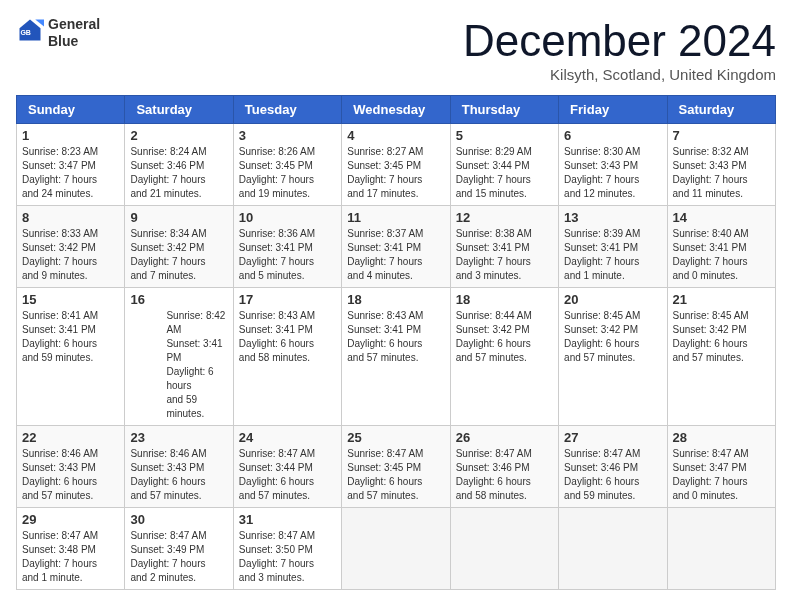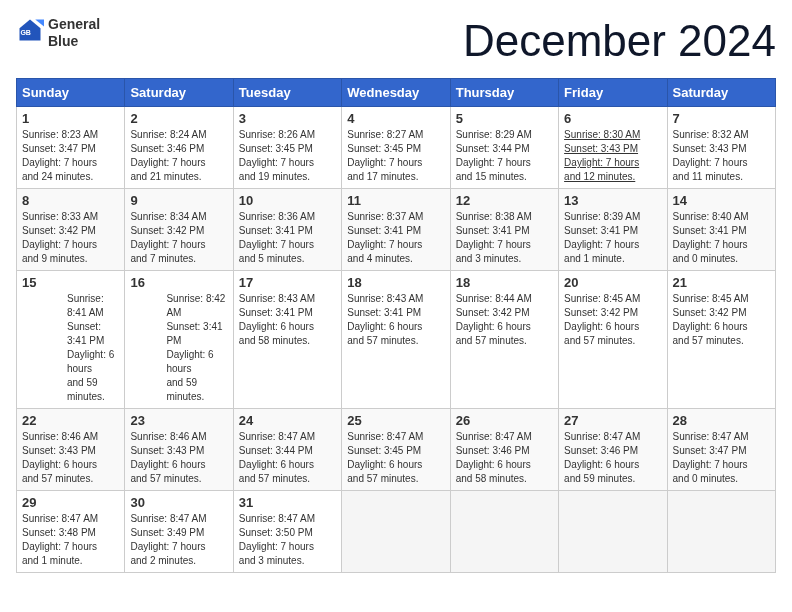--- a/index.html
+++ b/index.html
@@ -46,21 +46,21 @@
     }
     table {
       width: 100%;
       border-collapse: collapse;
     }
     th {
       background-color: #3366cc;
       color: #fff;
       font-size: 13px;
       font-weight: bold;
-      padding: 6px 5px;
+      padding: 6px 11px;
       text-align: left;
       border: 1px solid #2a55aa;
     }
     td {
       border: 1px solid #ccc;
       vertical-align: top;
       padding: 4px 5px;
       font-size: 10px;
       color: #333;
       width: calc(100% / 7);
@@ -96,20 +96,21 @@
       <polygon points="22,4 32,12 32,4" fill="#4488ff"></polygon>
       <text x="5" y="22" font-size="8" fill="white" font-weight="bold">GB</text>
     </svg>
     <div class="logo-text">
       <span>General</span>
       <span>Blue</span>
     </div>
   </div>
   <div class="title-block">
     <div class="month-title">December 2024</div>
+    <div class="subtitle">Kilsyth, Scotland, United Kingdom</div>
   </div>
 </div>
 
 <table>
   <thead>
     <tr>
     <th>Sunday</th>
         <th>Saturday</th>
         <th>Tuesday</th>
         <th>Wednesday</th>
@@ -150,21 +151,21 @@
         </td>
         <td>
           <span class="day-num">5</span>
           <div class="day-info" style="white-space: pre-line;">Sunrise: 8:29 AM
 Sunset: 3:44 PM
 Daylight: 7 hours
 and 15 minutes.</div>
         </td>
         <td>
           <span class="day-num">6</span>
-          <div class="day-info" style="white-space: pre-line; text-decoration: underline;">Sunrise: 8:30 AM
+          <div class="day-info" style="white-space: pre-line;">Sunrise: 8:30 AM
 Sunset: 3:43 PM
 Daylight: 7 hours
 and 12 minutes.</div>
         </td>
         <td>
           <span class="day-num">7</span>
           <div class="day-info" style="white-space: pre-line;">Sunrise: 8:32 AM
 Sunset: 3:43 PM
 Daylight: 7 hours
 and 11 minutes.</div>
@@ -217,21 +218,21 @@
           <span class="day-num">14</span>
           <div class="day-info" style="white-space: pre-line;">Sunrise: 8:40 AM
 Sunset: 3:41 PM
 Daylight: 7 hours
 and 0 minutes.</div>
         </td>
       </tr>
       <tr>
         <td>
           <span class="day-num">15</span>
-          <div class="day-info" style="white-space: pre-line; margin-left: 45px;">Sunrise: 8:41 AM
+          <div class="day-info" style="white-space: pre-line;">Sunrise: 8:41 AM
 Sunset: 3:41 PM
 Daylight: 6 hours
 and 59 minutes.</div>
         </td>
         <td>
           <span class="day-num">16</span>
           <div class="day-info" style="white-space: pre-line; margin-left: 36px;">Sunrise: 8:42 AM
 Sunset: 3:41 PM
 Daylight: 6 hours
 and 59 minutes.</div>

